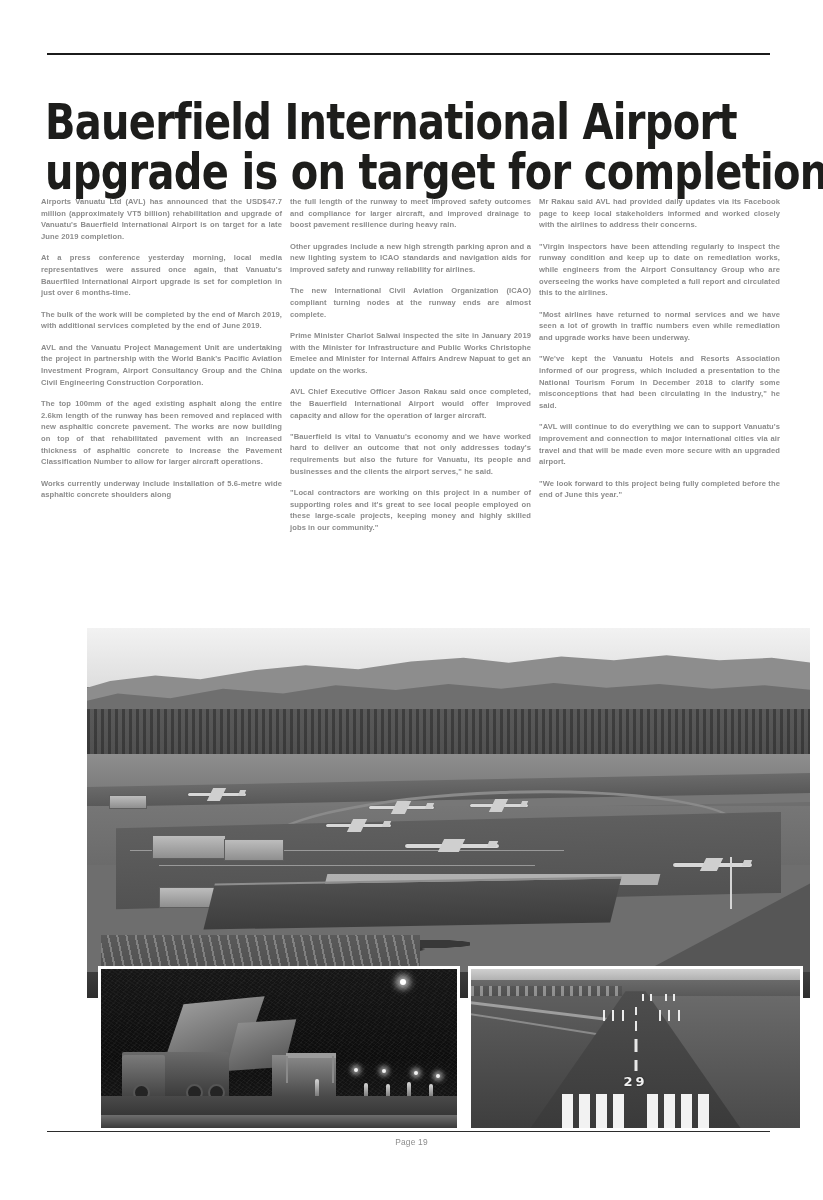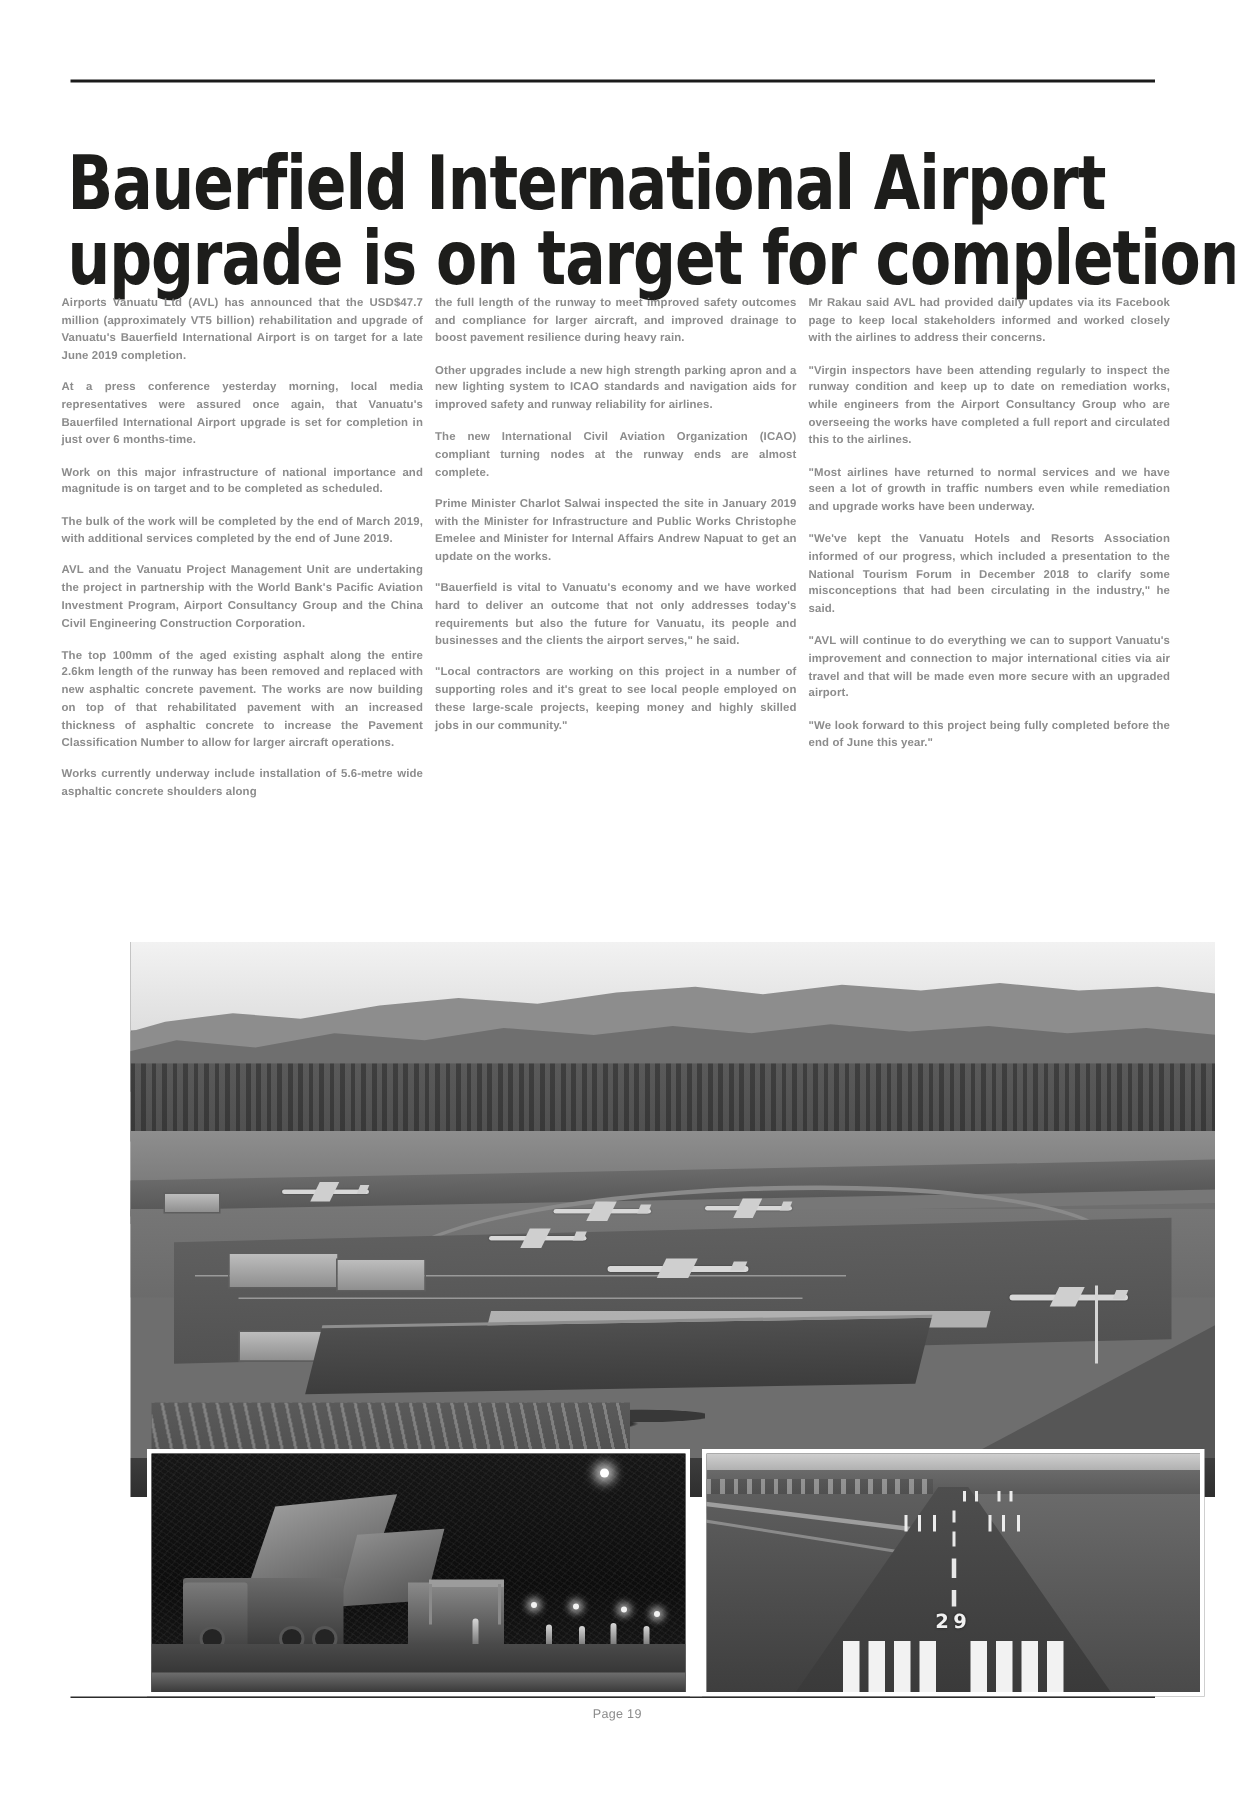--- a/index.html
+++ b/index.html
@@ -439,32 +439,32 @@
   <h1 class="headline">
     <span class="hl-line">Bauerfield International Airport</span>
     <span class="hl-line">upgrade is on target for completion</span>
   </h1>
 
   <div class="columns">
 
     <div class="col">
       <p>Airports Vanuatu Ltd (AVL) has announced that the USD$47.7 million (approximately VT5 billion) rehabilitation and upgrade of Vanuatu's Bauerfield International Airport is on target for a late June 2019 completion.</p>
       <p>At a press conference yesterday morning, local media representatives were assured once again, that Vanuatu's Bauerfiled International Airport upgrade is set for completion in just over 6 months-time.</p>
-      <p>Work on this major infrastructure of national importance and magnitude is on target and to be completed as scheduled.</p>
       <p>The bulk of the work will be completed by the end of March 2019, with additional services completed by the end of June 2019.</p>
       <p>AVL and the Vanuatu Project Management Unit are undertaking the project in partnership with the World Bank's Pacific Aviation Investment Program, Airport Consultancy Group and the China Civil Engineering Construction Corporation.</p>
       <p>The top 100mm of the aged existing asphalt along the entire 2.6km length of the runway has been removed and replaced with new asphaltic concrete pavement. The works are now building on top of that rehabilitated pavement with an increased thickness of asphaltic concrete to increase the Pavement Classification Number to allow for larger aircraft operations.</p>
       <p>Works currently underway include installation of 5.6-metre wide asphaltic concrete shoulders along</p>
     </div>
 
     <div class="col">
       <p>the full length of the runway to meet improved safety outcomes and compliance for larger aircraft, and improved drainage to boost pavement resilience during heavy rain.</p>
       <p>Other upgrades include a new high strength parking apron and a new lighting system to ICAO standards and navigation aids for improved safety and runway reliability for airlines.</p>
       <p>The new International Civil Aviation Organization (ICAO) compliant turning nodes at the runway ends are almost complete.</p>
       <p>Prime Minister Charlot Salwai inspected the site in January 2019 with the Minister for Infrastructure and Public Works Christophe Emelee and Minister for Internal Affairs Andrew Napuat to get an update on the works.</p>
+      <p>AVL Chief Executive Officer Jason Rakau said once completed, the Bauerfield International Airport would offer improved capacity and allow for the operation of larger aircraft.</p>
       <p>"Bauerfield is vital to Vanuatu's economy and we have worked hard to deliver an outcome that not only addresses today's requirements but also the future for Vanuatu, its people and businesses and the clients the airport serves," he said.</p>
       <p>"Local contractors are working on this project in a number of supporting roles and it's great to see local people employed on these large-scale projects, keeping money and highly skilled jobs in our community."</p>
     </div>
 
     <div class="col">
       <p>Mr Rakau said AVL had provided daily updates via its Facebook page to keep local stakeholders informed and worked closely with the airlines to address their concerns.</p>
       <p>"Virgin inspectors have been attending regularly to inspect the runway condition and keep up to date on remediation works, while engineers from the Airport Consultancy Group who are overseeing the works have completed a full report and circulated this to the airlines.</p>
       <p>"Most airlines have returned to normal services and we have seen a lot of growth in traffic numbers even while remediation and upgrade works have been underway.</p>
       <p>"We've kept the Vanuatu Hotels and Resorts Association informed of our progress, which included a presentation to the National Tourism Forum in December 2018 to clarify some misconceptions that had been circulating in the industry," he said.</p>
       <p>"AVL will continue to do everything we can to support Vanuatu's improvement and connection to major international cities via air travel and that will be made even more secure with an upgraded airport.</p>

